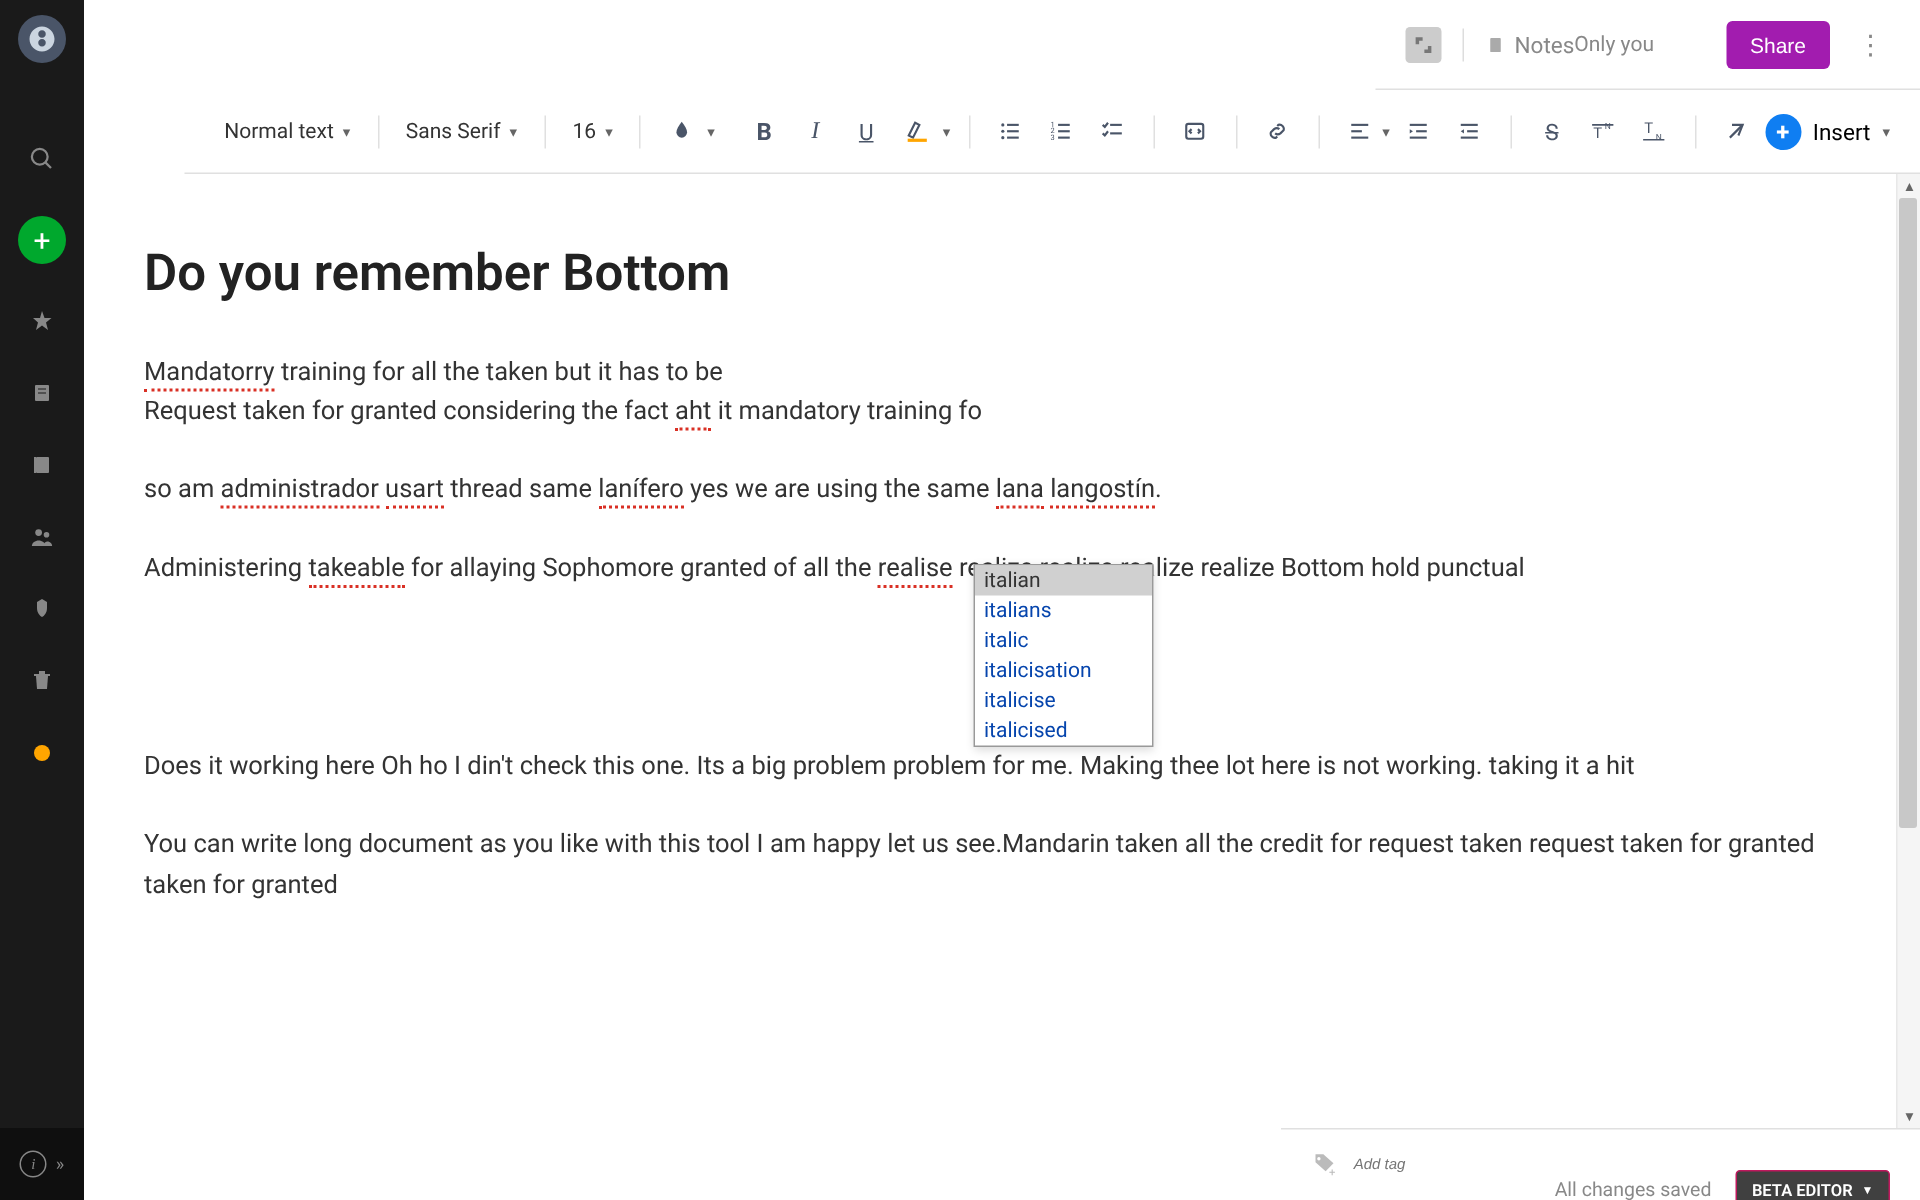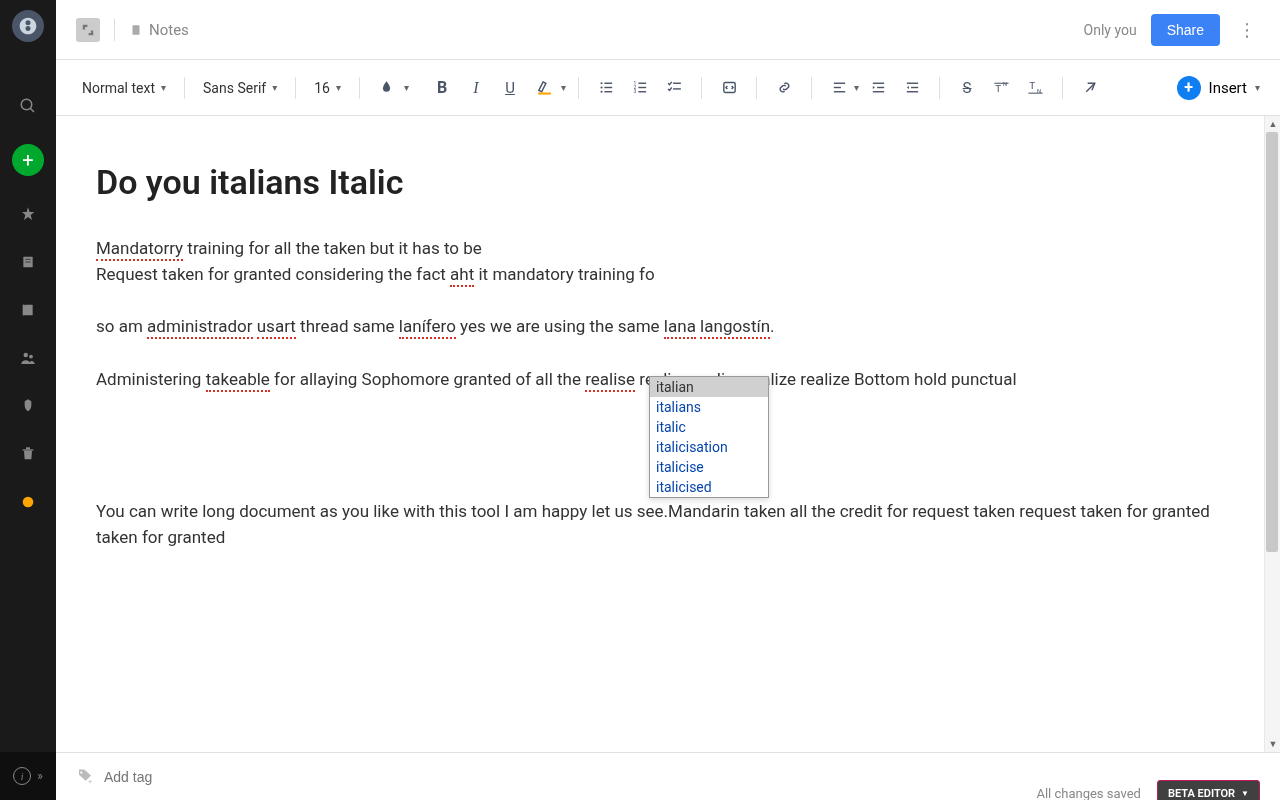--- a/index.html
+++ b/index.html
@@ -6,30 +6,30 @@
 body { font-family: -apple-system, BlinkMacSystemFont, "Segoe UI", Roboto, sans-serif; font-size: 14px; color: #333; overflow: hidden; width: 1280px; height: 800px; position: relative; background: #fff; }
 
 .sidebar { position: absolute; left: 0; top: 0; width: 56px; height: 100%; background: #1a1a1a; display: flex; flex-direction: column; align-items: center; padding-top: 10px; }
 .sidebar-logo { width: 32px; height: 32px; background: #4a5568; border-radius: 50%; margin-bottom: 40px; display: flex; align-items: center; justify-content: center; color: #cbd5e0; font-size: 18px; font-weight: bold; }
 .sidebar-icon { width: 20px; height: 20px; margin: 14px 0; color: #888; display: flex; align-items: center; justify-content: center; cursor: pointer; }
 .sidebar-add { width: 32px; height: 32px; background: #00a82d; border-radius: 50%; display: flex; align-items: center; justify-content: center; color: #fff; font-size: 20px; margin: 14px 0; cursor: pointer; }
 .sidebar-bottom { position: absolute; bottom: 0; left: 0; width: 56px; height: 48px; background: #0f0f0f; display: flex; align-items: center; justify-content: center; }
 .sidebar-bottom .info-icon { color: #888; width: 18px; height: 18px; border: 1.5px solid #888; border-radius: 50%; display: flex; align-items: center; justify-content: center; font-size: 10px; font-style: italic; font-family: serif; }
 .sidebar-bottom .expand-icon { color: #888; margin-left: 6px; font-size: 12px; }
 
-.main { position: absolute; left: 56px; top: 0; right: 0; height: 100%; display: flex; flex-direction: column; }
+.main { position: absolute; left: 56px; top: 0; right: 0; height: 100%; display: flex; flex-direction: column; align-items: flex-end; }
 .topbar { height: 60px; display: flex; align-items: center; padding: 0 20px; border-bottom: 1px solid #e0e0e0; }
 .topbar-left { display: flex; align-items: center; gap: 14px; }
 .topbar-expand-btn { width: 24px; height: 24px; background: #ccc; border-radius: 3px; display: flex; align-items: center; justify-content: center; color: #666; font-size: 12px; cursor: pointer; }
 .topbar-divider { width: 1px; height: 22px; background: #ddd; }
 .breadcrumb { display: flex; align-items: center; gap: 6px; color: #888; font-size: 15px; }
 .breadcrumb-icon { width: 14px; height: 14px; color: #aaa; }
 .topbar-right { margin-left: auto; display: flex; align-items: center; gap: 14px; }
 .only-you { color: #888; font-size: 14px; }
-.share-btn { background: #3b82f6; color: #fff; padding: 8px 16px; border-radius: 4px; font-size: 14px; cursor: pointer; border: none; font-weight: 500; }
+.share-btn { background: #a21caf; color: #fff; padding: 8px 16px; border-radius: 4px; font-size: 14px; cursor: pointer; border: none; font-weight: 500; margin-left: 34px; }
 .more-dots { color: #888; font-size: 18px; cursor: pointer; padding: 0 4px; }
 
 .toolbar { height: 56px; display: flex; align-items: center; padding: 0 20px; border-bottom: 1px solid #e0e0e0; gap: 4px; }
 .tb-dropdown { display: flex; align-items: center; gap: 6px; padding: 4px 6px; cursor: pointer; color: #333; font-size: 14px; }
 .tb-chev { font-size: 10px; color: #666; }
 .tb-btn { width: 30px; height: 30px; display: flex; align-items: center; justify-content: center; cursor: pointer; color: #4a5568; border-radius: 3px; }
 .tb-btn svg { width: 17px; height: 17px; }
 .tb-sep { width: 1px; height: 22px; background: #e0e0e0; margin: 0 8px; }
 .insert-group { margin-left: auto; display: flex; align-items: center; gap: 8px; cursor: pointer; }
 .insert-plus { width: 24px; height: 24px; background: #0f7ef2; color: #fff; border-radius: 50%; display: flex; align-items: center; justify-content: center; font-size: 16px; font-weight: bold; }
@@ -46,21 +46,21 @@
 .doc-para { margin-bottom: 0; }
 .doc-block { margin-bottom: 26px; }
 .spell-error { border-bottom: 2px dotted #d93025; padding-bottom: 1px; }
 
 .suggest-box { position: absolute; top: 260px; left: 593px; width: 120px; background: #fff; border: 1px solid #999; box-shadow: 0 2px 6px rgba(0,0,0,0.15); font-size: 14px; }
 .suggest-item { padding: 2px 6px; cursor: pointer; color: #0645ad; }
 .suggest-item.selected { background: #d0d0d0; color: #333; }
 
 .footer { height: 48px; border-top: 1px solid #e0e0e0; display: flex; align-items: center; padding: 0 20px; }
 .tag-icon { width: 18px; height: 18px; color: #bbb; margin-right: 10px; }
-.tag-input { color: #aaa; font-size: 14px; border: none; outline: none; background: transparent; }
+.tag-input { color: #aaa; font-size: 10px; border: none; outline: none; background: transparent; font-style: italic; }
 .footer-right { margin-left: auto; display: flex; align-items: center; gap: 16px; margin-top: 33px; }
 .save-status { color: #888; font-size: 13px; }
 .beta-btn { background: #404040; color: #fff; padding: 6px 10px; font-size: 11px; font-weight: 600; border-radius: 3px; display: flex; align-items: center; gap: 6px; cursor: pointer; border: 1px solid #be185d; }
 .beta-chev { font-size: 8px; }
 </style>
 </head>
 <body>
 
 <div class="sidebar">
   <div class="sidebar-logo">
@@ -281,34 +281,37 @@
 
     <div class="insert-group">
       <div class="insert-plus">+</div>
       <span class="insert-label">Insert</span>
       <span class="tb-chev">▾</span>
     </div>
   </div>
 
   <div class="content-wrap">
     <div class="document">
-      <div class="doc-title">Do you italians Italic</div>
+      <div class="doc-title">Do you remember Bottom</div>
       <div class="doc-block">
       </div>
       <div class="doc-block">
         <div class="doc-para"><span class="spell-error">Mandatorry</span><span> training for all the taken but it has to be</span></div>
         <div class="doc-para"><span>Request taken for granted considering the fact </span><span class="spell-error">aht</span><span> it  mandatory training fo</span></div>
       </div>
       <div class="doc-block">
         <div class="doc-para"><span>so am </span><span class="spell-error">administrador</span><span> </span><span class="spell-error">usart</span><span> thread same </span><span class="spell-error">lanífero</span><span> yes we are using the same </span><span class="spell-error">lana</span><span> </span><span class="spell-error">langostín</span><span>.</span></div>
       </div>
       <div class="doc-block">
         <div class="doc-para"><span>Administering </span><span class="spell-error">takeable</span><span> for allaying Sophomore granted of all the </span><span class="spell-error">realise</span><span> realize realize realize realize Bottom hold punctual</span></div>
       </div>
       <div style="height:80px"></div>
+      <div class="doc-block">
+          <div class="doc-para">Does it working here Oh ho I din't check this one. Its a big problem problem for me. Making thee lot here is not working. taking it a hit</div>
+        </div>
       <div class="doc-block">
           <div class="doc-para">You can write long document as you like with this tool I am happy let us see.Mandarin taken all the credit for request taken request taken for granted taken for granted</div>
         </div>
     </div>
 
     <div class="suggest-box">
       <div class="suggest-item selected">italian</div>
       <div class="suggest-item">italians</div>
       <div class="suggest-item">italic</div>
       <div class="suggest-item">italicisation</div>

